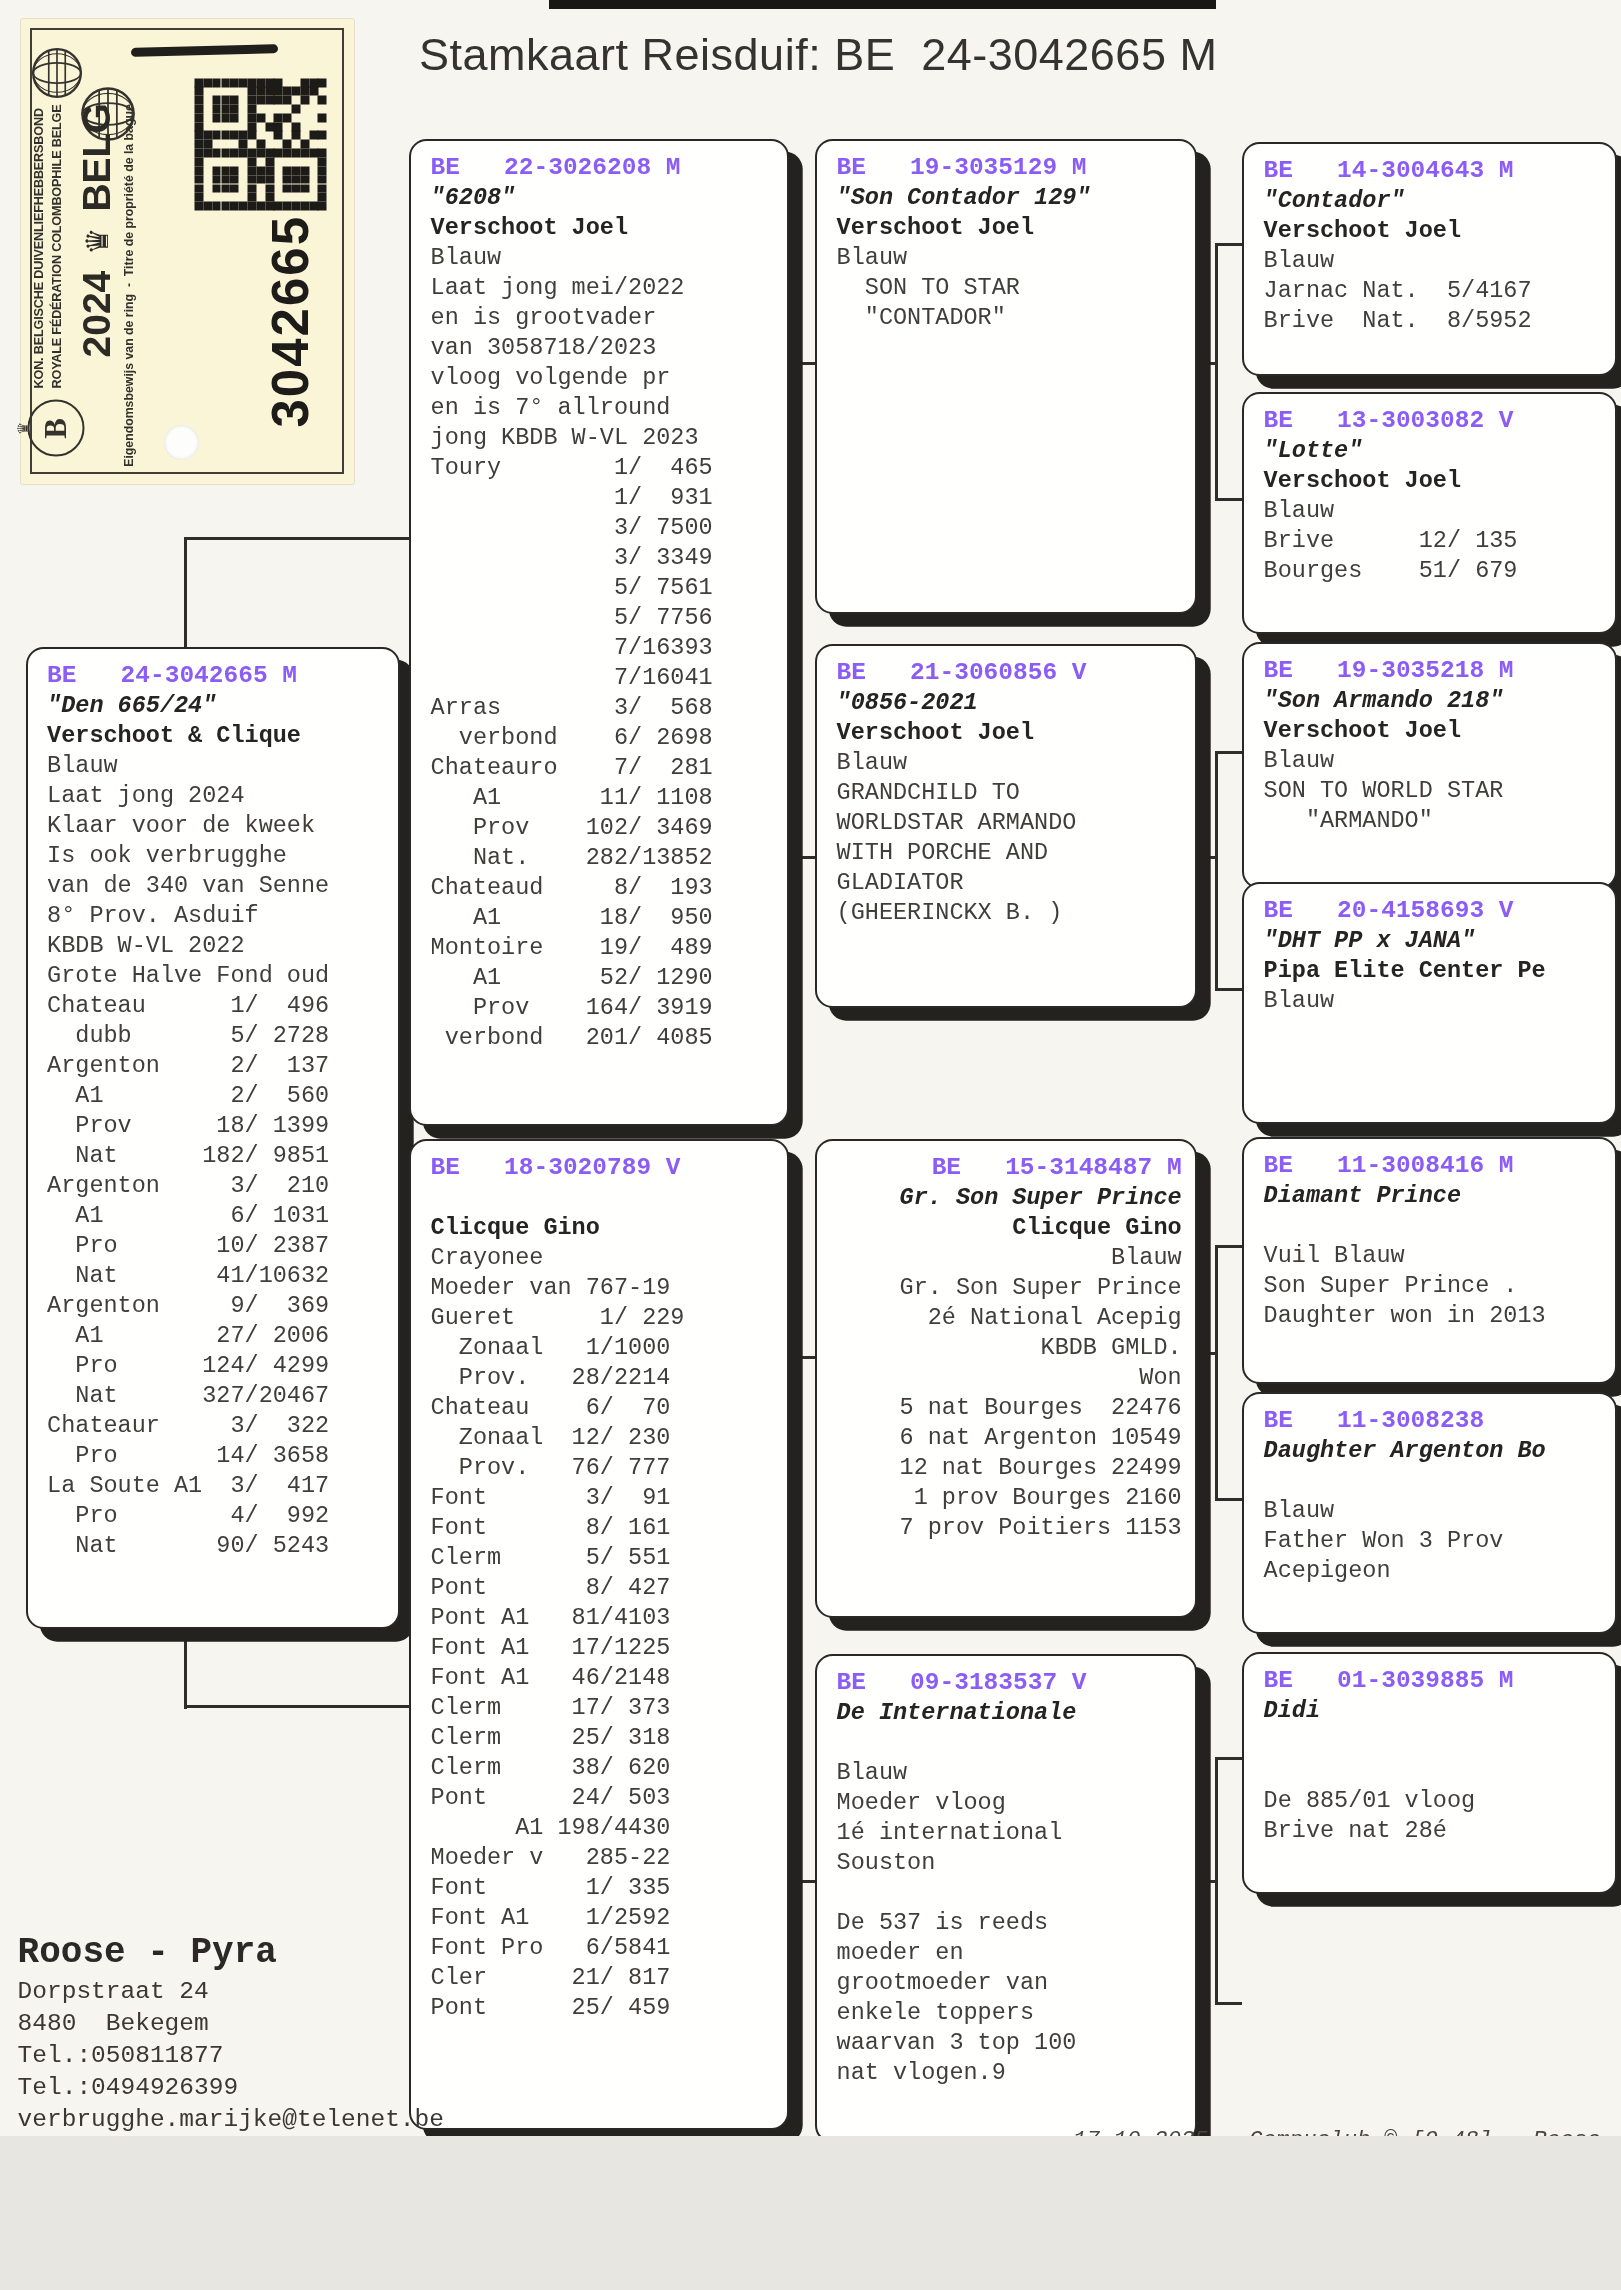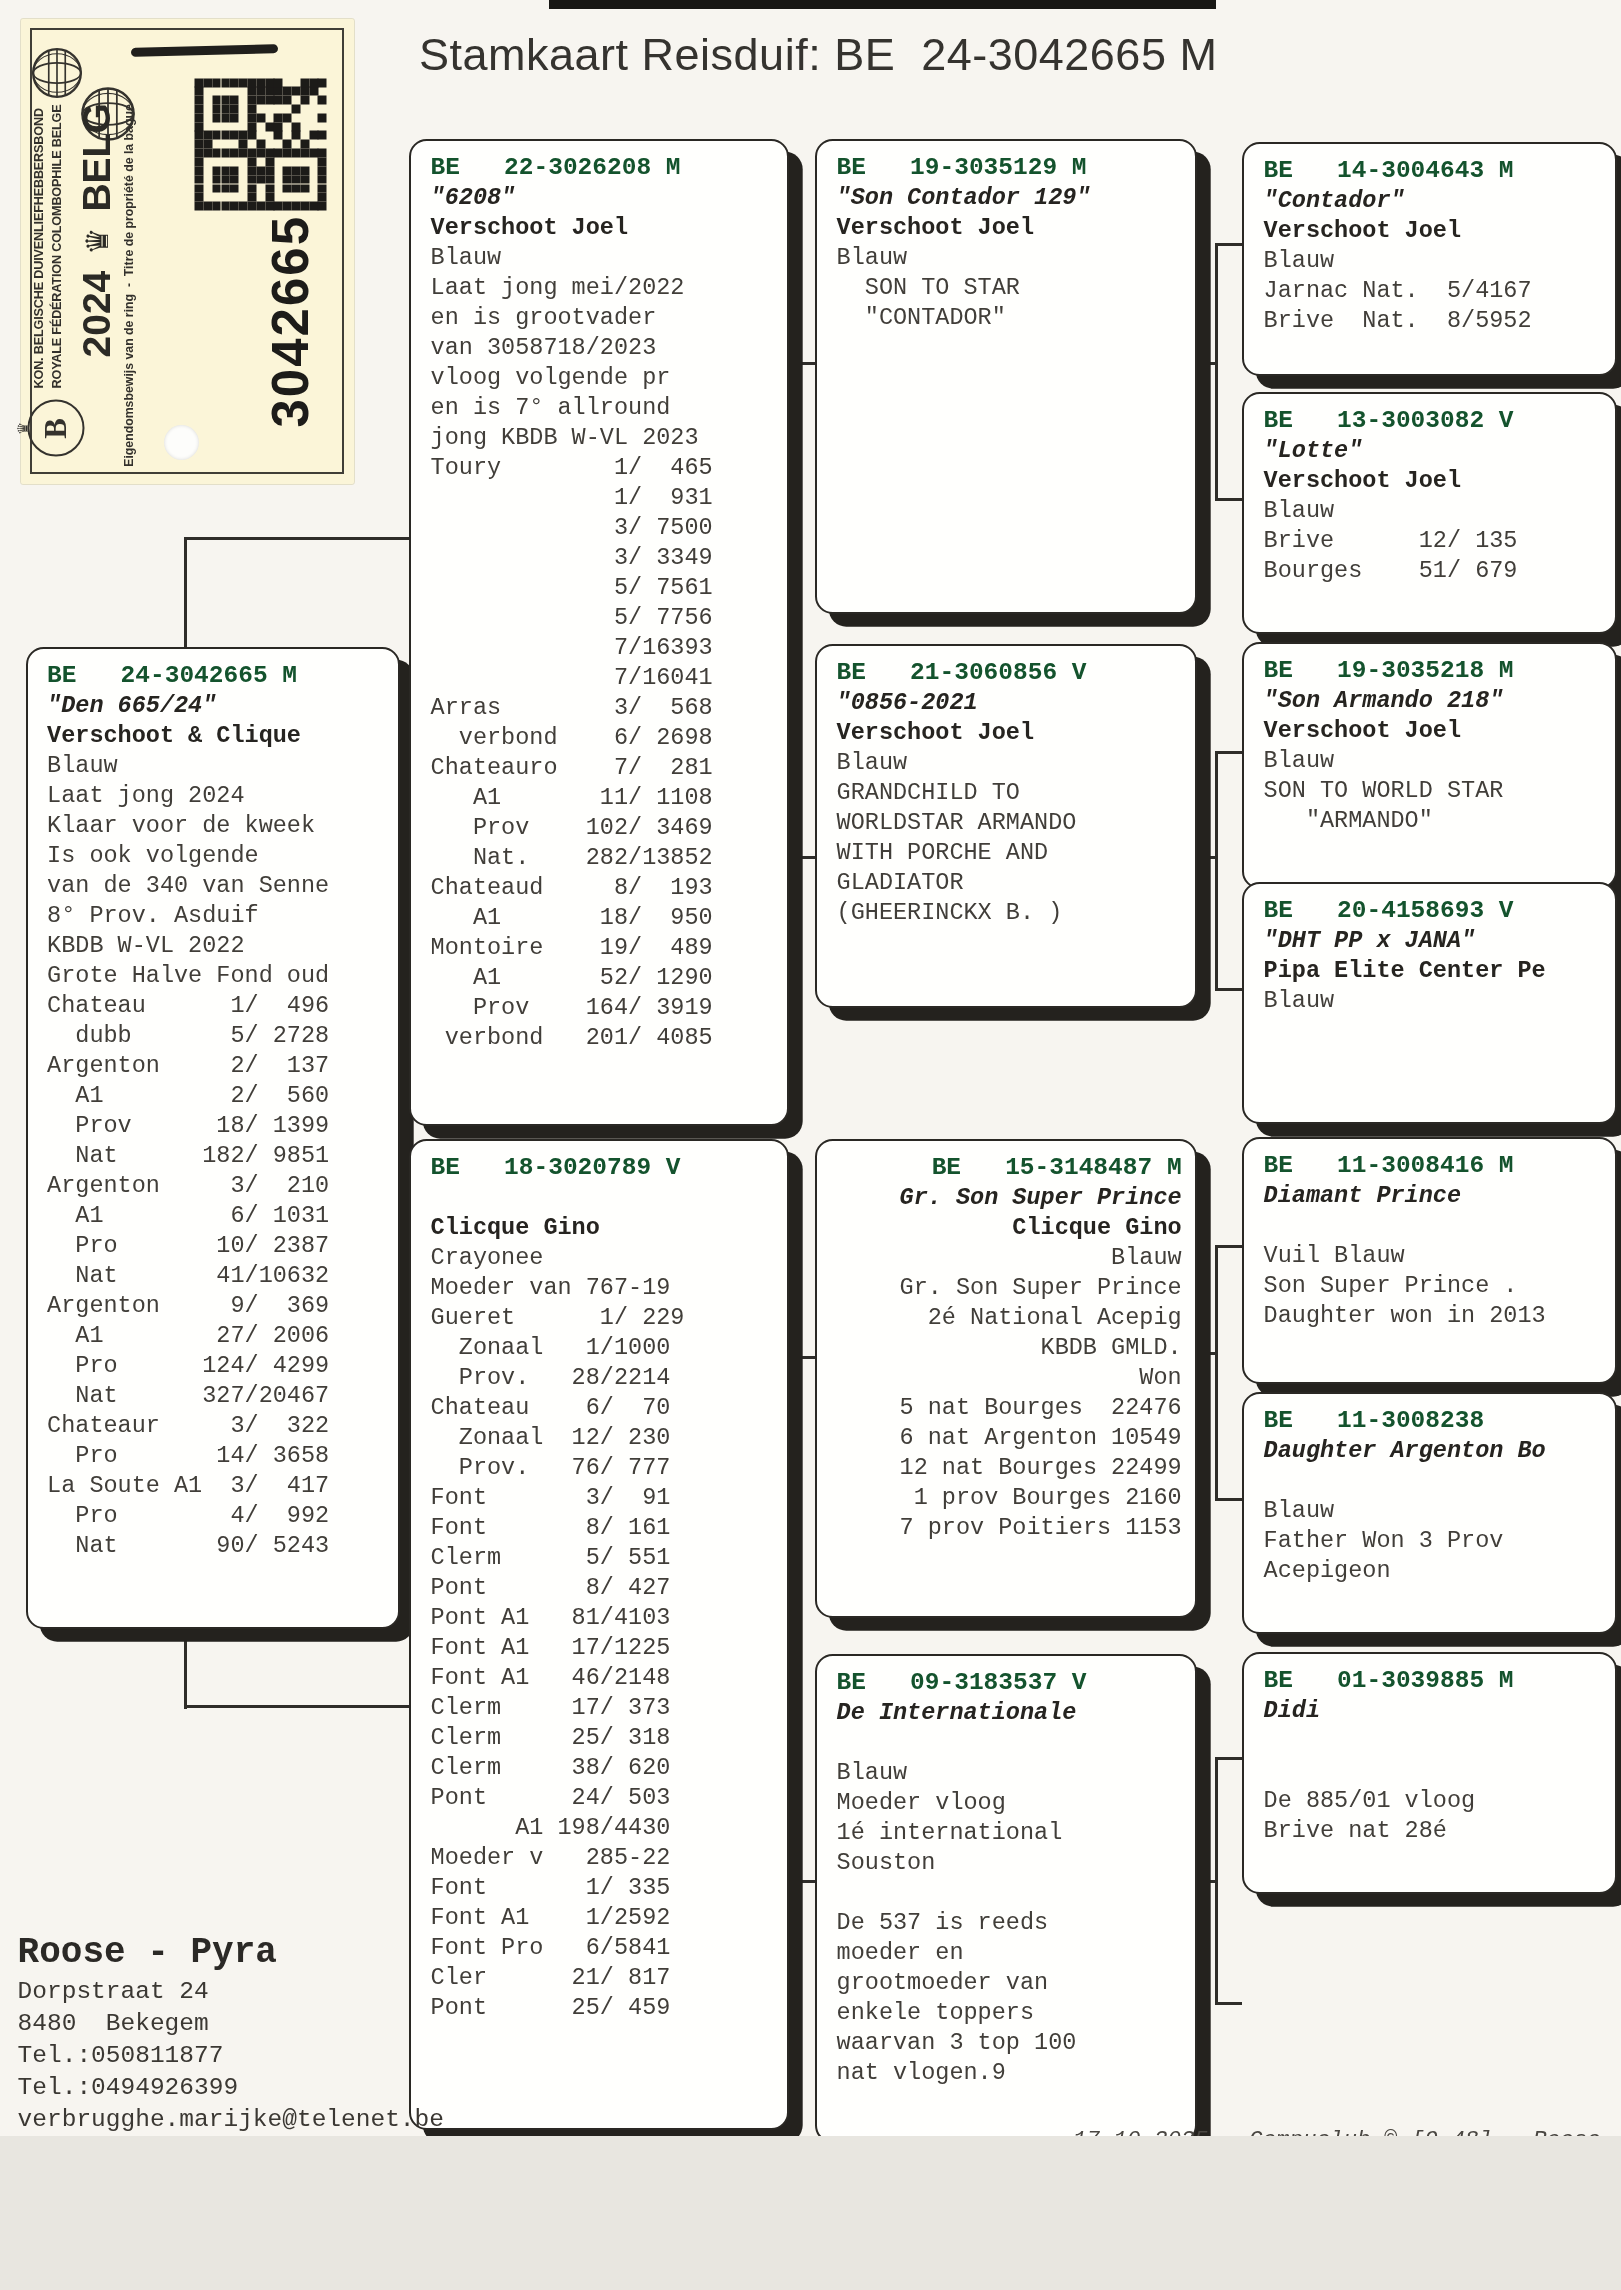--- a/index.html
+++ b/index.html
@@ -38,21 +38,21 @@
   .qr{position:absolute;left:272px;top:173px;width:132px;height:132px;}
   .qr i{position:absolute;background:#1c1b18;}
   .penmark{position:absolute;left:110px;top:27.4px;width:147px;height:8.8px;background:#201f1c;
            border-radius:4.9px;transform:rotate(-1.5deg);}
   .punch{position:absolute;left:143px;top:406px;width:35px;height:35px;background:#fdfdfb;
          border-radius:50%;box-shadow:inset 0 0 3.9px rgba(0,0,0,0.15);}
   
   .pbox{position:absolute;background:#fffffd;border:2.9px solid #2a2824;border-radius:17.6px;
         box-shadow:13.7px 12.7px 0 #24221e;padding:11.8px 13.7px 9.8px 19.6px;
         font-size:23.5px;line-height:30px;color:#413e39;overflow:hidden;}
-  .box-ring{font-weight:bold;color:#14532d;font-size:24.5px;white-space:pre;min-height:30px;}
+  .box-ring{font-weight:bold;color:#8b5cf6;font-size:24.5px;white-space:pre;min-height:30px;}
   .box-name{font-weight:bold;font-style:italic;color:#262420;white-space:pre;min-height:30px;}
   .box-fancier{font-weight:bold;color:#262420;white-space:pre;min-height:30px;}
   .bline{white-space:pre;min-height:30px;}
   
   .b-subject{left:25.5px;top:647px;width:337px;height:956px;}
   .b-sire{left:409px;top:139px;width:343px;height:961px;}
   .b-dam{left:409px;top:1139px;width:343px;height:965px;}
   .b-ss{left:815px;top:139px;width:345px;height:449px;}
   .b-sd{left:815px;top:644px;width:345px;height:338px;}
   .b-ds{left:815px;top:1139px;width:345px;height:453px;text-align:right;}
@@ -291,21 +291,21 @@
   <div class="cn" style="left:1215px;top:2002px;width:27.4px;height:2.9px"></div>
 
   <div class="pbox b-subject">
     <div class="box-ring">BE   24-3042665 M</div>
     <div class="box-name">"Den 665/24"</div>
     <div class="box-fancier">Verschoot &amp; Clique</div>
     <div class="box-body">
         <div class="bline">Blauw</div>
         <div class="bline">Laat jong 2024</div>
         <div class="bline">Klaar voor de kweek</div>
-        <div class="bline">Is ook volgende</div>
+        <div class="bline">Is ook verbrugghe</div>
         <div class="bline">van de 340 van Senne</div>
         <div class="bline">8° Prov. Asduif</div>
         <div class="bline">KBDB W-VL 2022</div>
         <div class="bline">Grote Halve Fond oud</div>
         <div class="bline">Chateau      1/  496</div>
         <div class="bline">  dubb       5/ 2728</div>
         <div class="bline">Argenton     2/  137</div>
         <div class="bline">  A1         2/  560</div>
         <div class="bline">  Prov      18/ 1399</div>
         <div class="bline">  Nat      182/ 9851</div>

